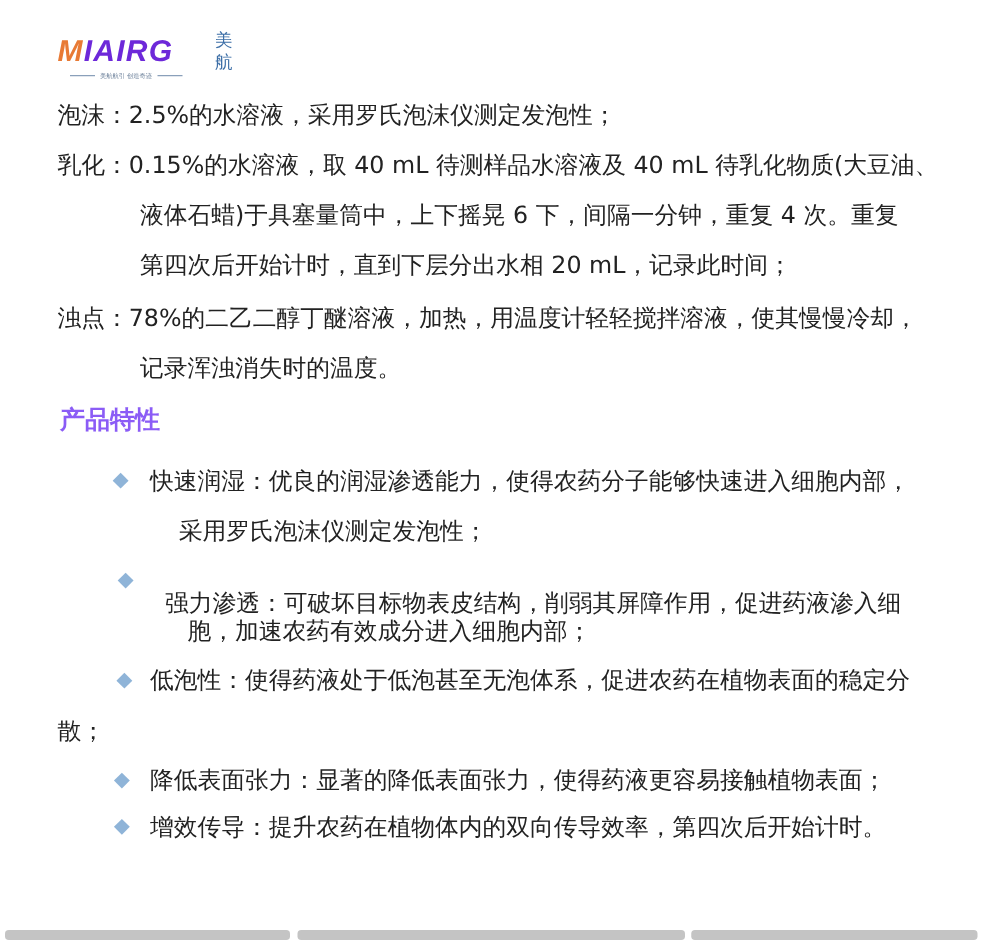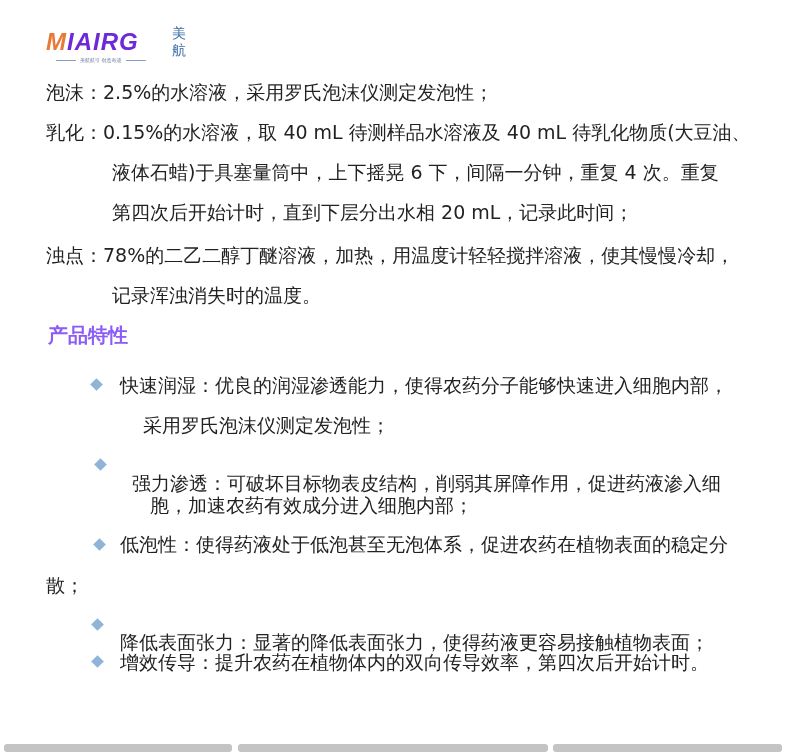--- a/index.html
+++ b/index.html
@@ -44,20 +44,20 @@
 
 <div class="diamond" style="left:96px;top:460px;"></div>
 <div class="line" style="left:132px;top:453px;margin-top:18px;">强力渗透：可破坏目标物表皮结构，削弱其屏障作用，促进药液渗入细</div>
 <div class="line" style="left:150px;top:493px;">胞，加速农药有效成分进入细胞内部；</div>
 
 <div class="diamond" style="left:95px;top:540px;"></div>
 <div class="line" style="left:120px;top:533px;font-family:Liberation Serif, serif;">低泡性：使得药液处于低泡甚至无泡体系，促进农药在植物表面的稳定分</div>
 <div class="line" style="left:46px;top:573px;">散；</div>
 
 <div class="diamond" style="left:93px;top:620px;"></div>
-<div class="line" style="left:120px;top:630px;">降低表面张力：显著的降低表面张力，使得药液更容易接触植物表面；</div>
+<div class="line" style="left:120px;top:613px;font-family:Liberation Mono, monospace;">降低表面张力：显著的降低表面张力，使得药液更容易接触植物表面；</div>
 
 <div class="diamond" style="left:93px;top:657px;"></div>
 <div class="line" style="left:120px;top:650px;">增效传导：提升农药在植物体内的双向传导效率，第四次后开始计时。</div>
 
 <div class="bars" style="left:4px;width:228px;"></div>
 <div class="bars" style="left:238px;width:310px;"></div>
 <div class="bars" style="left:553px;width:229px;"></div>
 
 </body></html>

